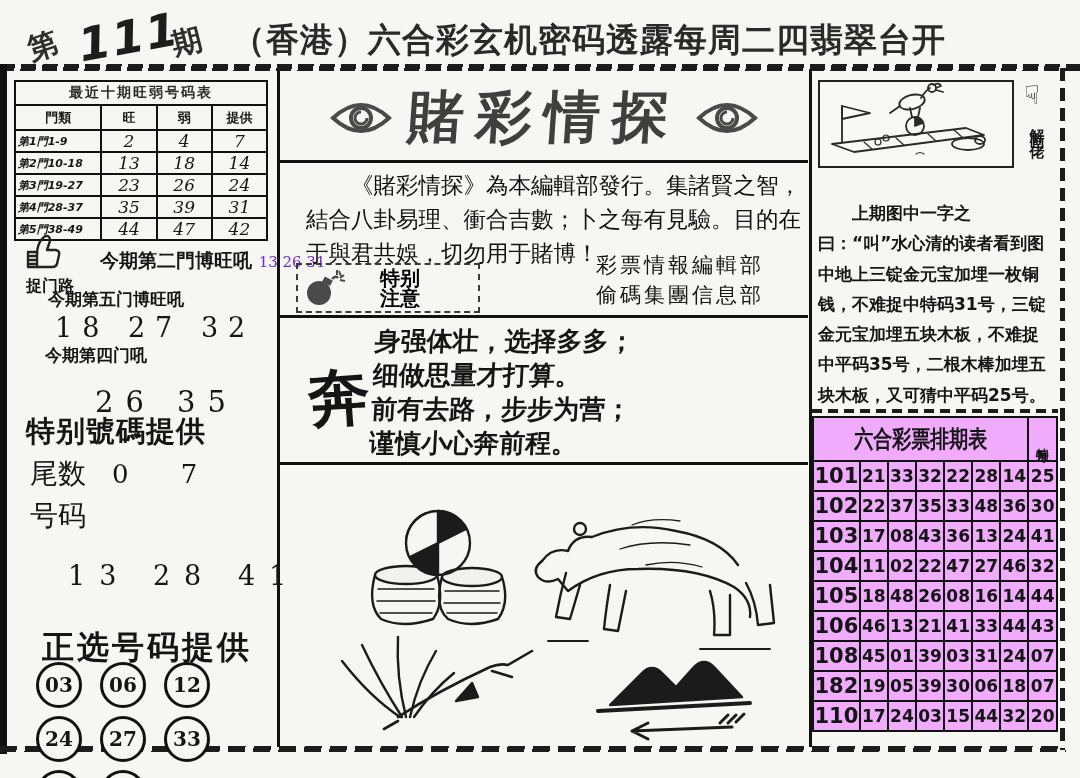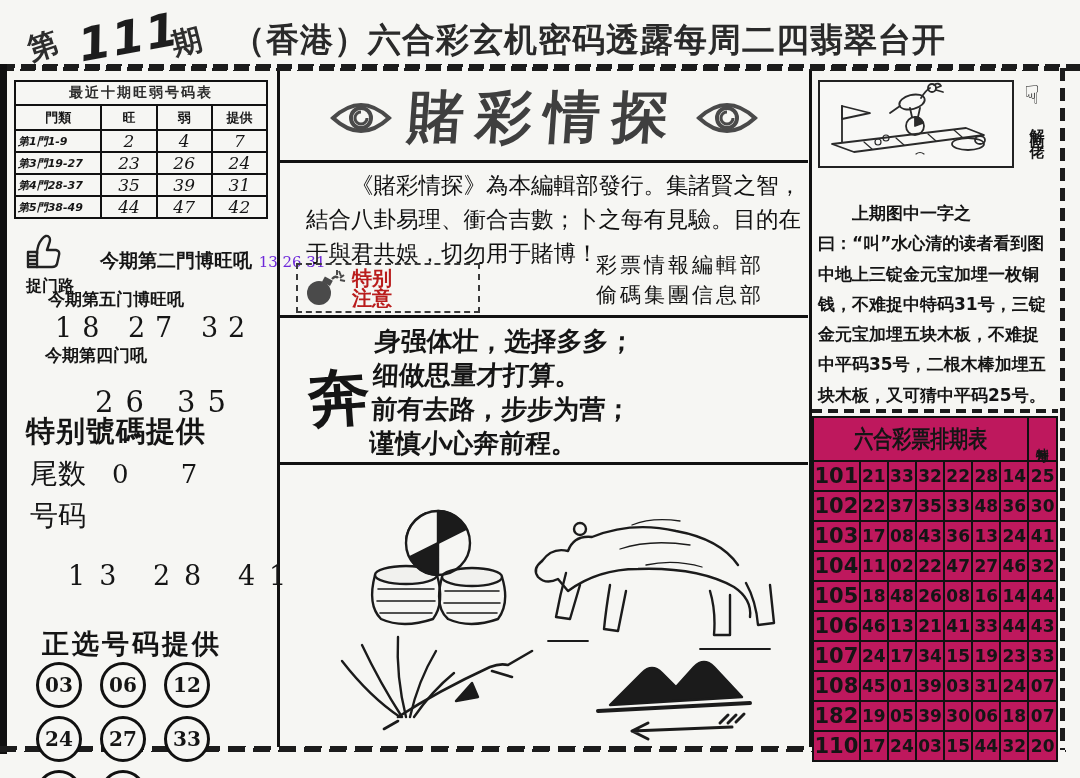--- a/index.html
+++ b/index.html
@@ -44,56 +44,56 @@
   .tip2n{left:55px;top:312px;font-size:27px;font-family:"DejaVu Serif",serif;letter-spacing:10px;text-align:center;}
   .tip3l{left:45px;top:344px;font-size:17px;font-weight:bold;}
   .tip3n{left:95px;top:385px;font-size:29px;font-family:"DejaVu Serif",serif;letter-spacing:12px;}
 
   .sp-title{left:26px;top:412px;font-size:29px;font-weight:bold;letter-spacing:1px;}
   .sp-tail{left:30px;top:455px;font-size:28px;font-family:"DejaVu Serif",serif;}
   .sp-tail .v{font-size:26px;margin-left:26px;letter-spacing:22px;}
   .sp-code{left:30px;top:497px;font-size:28px;font-family:"DejaVu Serif",serif;}
   .sp-nums{left:68px;top:560px;font-size:27px;font-family:"DejaVu Serif",serif;letter-spacing:14px;}
 
-  .sel-title{left:42px;top:626px;font-size:27px;font-weight:bold;font-family:Liberation Serif, serif;letter-spacing:3px;}
+  .sel-title{left:42px;top:626px;font-size:32px;font-weight:bold;font-family:Liberation Serif, serif;letter-spacing:3px;}
   .sel-grid{left:36px;top:662px;width:220px;display:flex;flex-wrap:wrap;gap:8px 18px;}
   .ball{width:40px;height:40px;border:3px solid #111;border-radius:50%;display:flex;align-items:center;justify-content:center;
         font-size:20px;font-weight:bold;font-family:"DejaVu Serif",serif;background:#f6f6f3;}
 
   
   .mast{left:280px;top:76px;width:528px;height:84px;border-bottom:3px solid #111;
         display:flex;align-items:center;justify-content:center;gap:16px;}
   .mast-title{font-size:56px;font-weight:bold;font-family:"DejaVu Serif","Liberation Serif",serif;
         color:#3f3f3f;letter-spacing:12px;transform:skewX(-4deg);}
   .intro-box{left:280px;top:163px;width:528px;height:152px;border-bottom:3px solid #111;}
   .intro-text{position:absolute;left:14px;top:6px;width:500px;font-size:22.5px;line-height:1.5;
         font-family:"DejaVu Serif","Liberation Serif",serif;text-indent:2em;color:#111;margin-left:12px;}
   .sig{position:absolute;right:44px;font-size:21px;font-family:"DejaVu Serif",serif;letter-spacing:3px;}
   .sig1{top:88px;} .sig2{top:118px;}
   .notice{position:absolute;left:16px;top:100px;width:168px;height:42px;border:2.5px dashed #3a3a3a;
         display:flex;align-items:center;gap:6px;padding:2px 6px;}
-  .notice-txt{font-size:20px;font-weight:bold;line-height:1.02;color:#b91c1c;}
+  .notice-txt{font-size:20px;font-weight:bold;line-height:1.02;color:#000000;margin-left:28px;}
 
   .poem-box{left:280px;top:318px;width:528px;height:144px;border-bottom:3px solid #111;}
   .poem-glyph{position:absolute;left:28px;top:38px;font-size:62px;font-weight:bold;
         font-family:"DejaVu Serif",serif;transform:rotate(-4deg);}
   .poem-lines{position:absolute;left:92px;top:6px;font-size:26px;font-weight:bold;line-height:34px;
         font-family:"DejaVu Serif",serif;transform:skewX(-3deg);}
 
   .pic-box{left:280px;top:465px;width:528px;height:281px;}
 
   
   .frame{left:818px;top:80px;width:192px;height:84px;border:2.5px solid #222;background:#f8f8f6;}
   .hand-icon{left:1024px;top:80px;font-size:26px;color:#111;}
   .explainer-label{left:1027px;top:116px;font-size:15px;font-weight:bold;letter-spacing:8px;
         writing-mode:vertical-rl;text-orientation:upright;}
   .exp-text{left:818px;top:198px;width:234px;font-size:17px;font-weight:600;line-height:1.78;
         text-indent:2em;color:#141414;}
 
-  .sched{left:812px;top:416px;width:246px;background:#be185d;}
+  .sched{left:812px;top:416px;width:246px;background:#f0abfc;}
   .sched td{border:2.5px solid #111;text-align:center;padding:0;font-weight:bold;}
   .st-title{font-size:19px;height:42px;letter-spacing:0px;transform:scale(1,1.25);}
   .st-special{font-size:12.5px;line-height:1.05;writing-mode:vertical-rl;text-orientation:upright;width:30px;letter-spacing:1px;}
   .sched .p{font-size:21px;width:46px;height:28px;}
   .sched .n{font-size:17px;width:29px;}
   svg{display:block;}
 </style>
 </head>
 <body>
 
@@ -121,20 +121,26 @@
       <td>門類</td>
       <td>旺</td>
       <td>弱</td>
       <td>提供</td>
     </tr>
     <tr class="hot-row">
       <td class="hot-label">第1門1-9</td>
       <td class="hot-num">2</td>
       <td class="hot-num">4</td>
       <td class="hot-num">7</td>
+    </tr>
+    <tr class="hot-row">
+      <td class="hot-label">第2門10-18</td>
+      <td class="hot-num">13</td>
+      <td class="hot-num">18</td>
+      <td class="hot-num">14</td>
     </tr>
     <tr class="hot-row">
       <td class="hot-label">第3門19-27</td>
       <td class="hot-num">23</td>
       <td class="hot-num">26</td>
       <td class="hot-num">24</td>
     </tr>
     <tr class="hot-row">
       <td class="hot-label">第4門28-37</td>
       <td class="hot-num">35</td>
@@ -362,30 +368,20 @@
       <td class="p">106</td>
       <td class="n">46</td>
       <td class="n">13</td>
       <td class="n">21</td>
       <td class="n">41</td>
       <td class="n">33</td>
       <td class="n">44</td>
       <td class="n">43</td>
     </tr>
     <tr>
-      <td class="p">107</td>
-      <td class="n">24</td>
-      <td class="n">17</td>
-      <td class="n">34</td>
-      <td class="n">15</td>
-      <td class="n">19</td>
-      <td class="n">23</td>
-      <td class="n">33</td>
-    </tr>
-    <tr>
       <td class="p">108</td>
       <td class="n">45</td>
       <td class="n">01</td>
       <td class="n">39</td>
       <td class="n">03</td>
       <td class="n">31</td>
       <td class="n">24</td>
       <td class="n">07</td>
     </tr>
     <tr>

